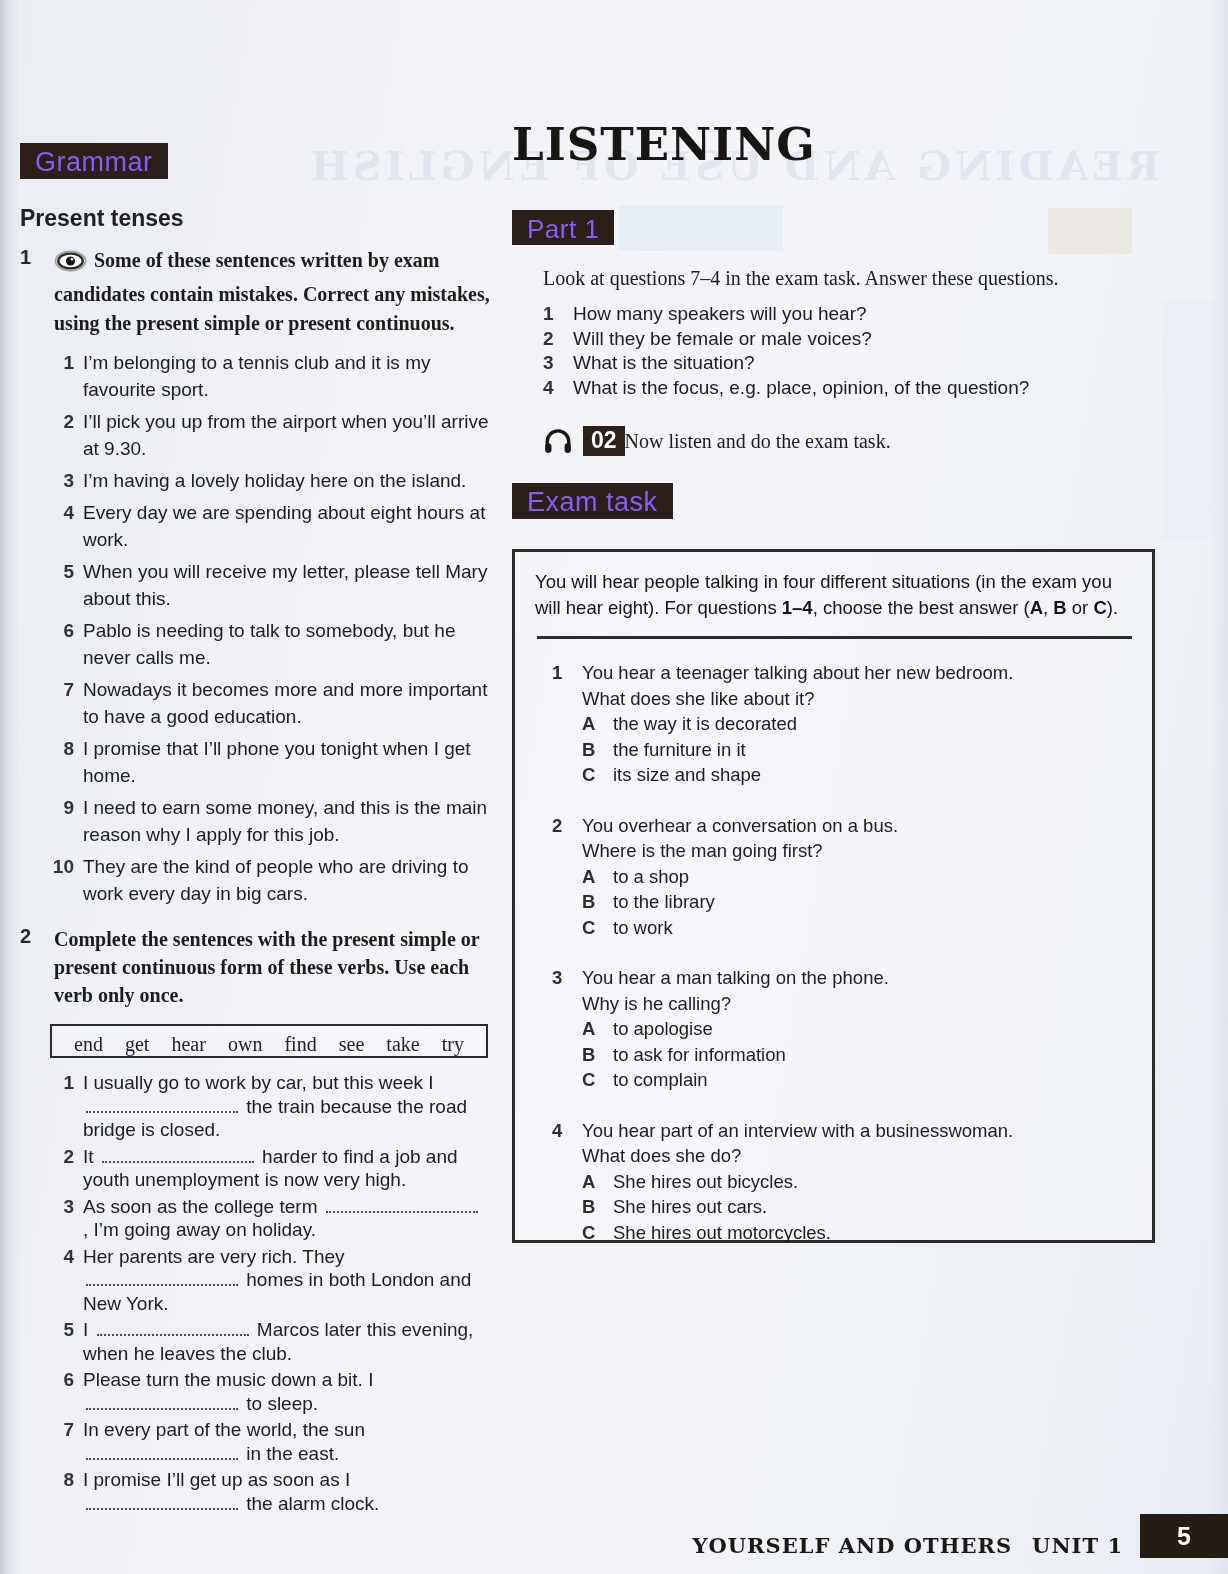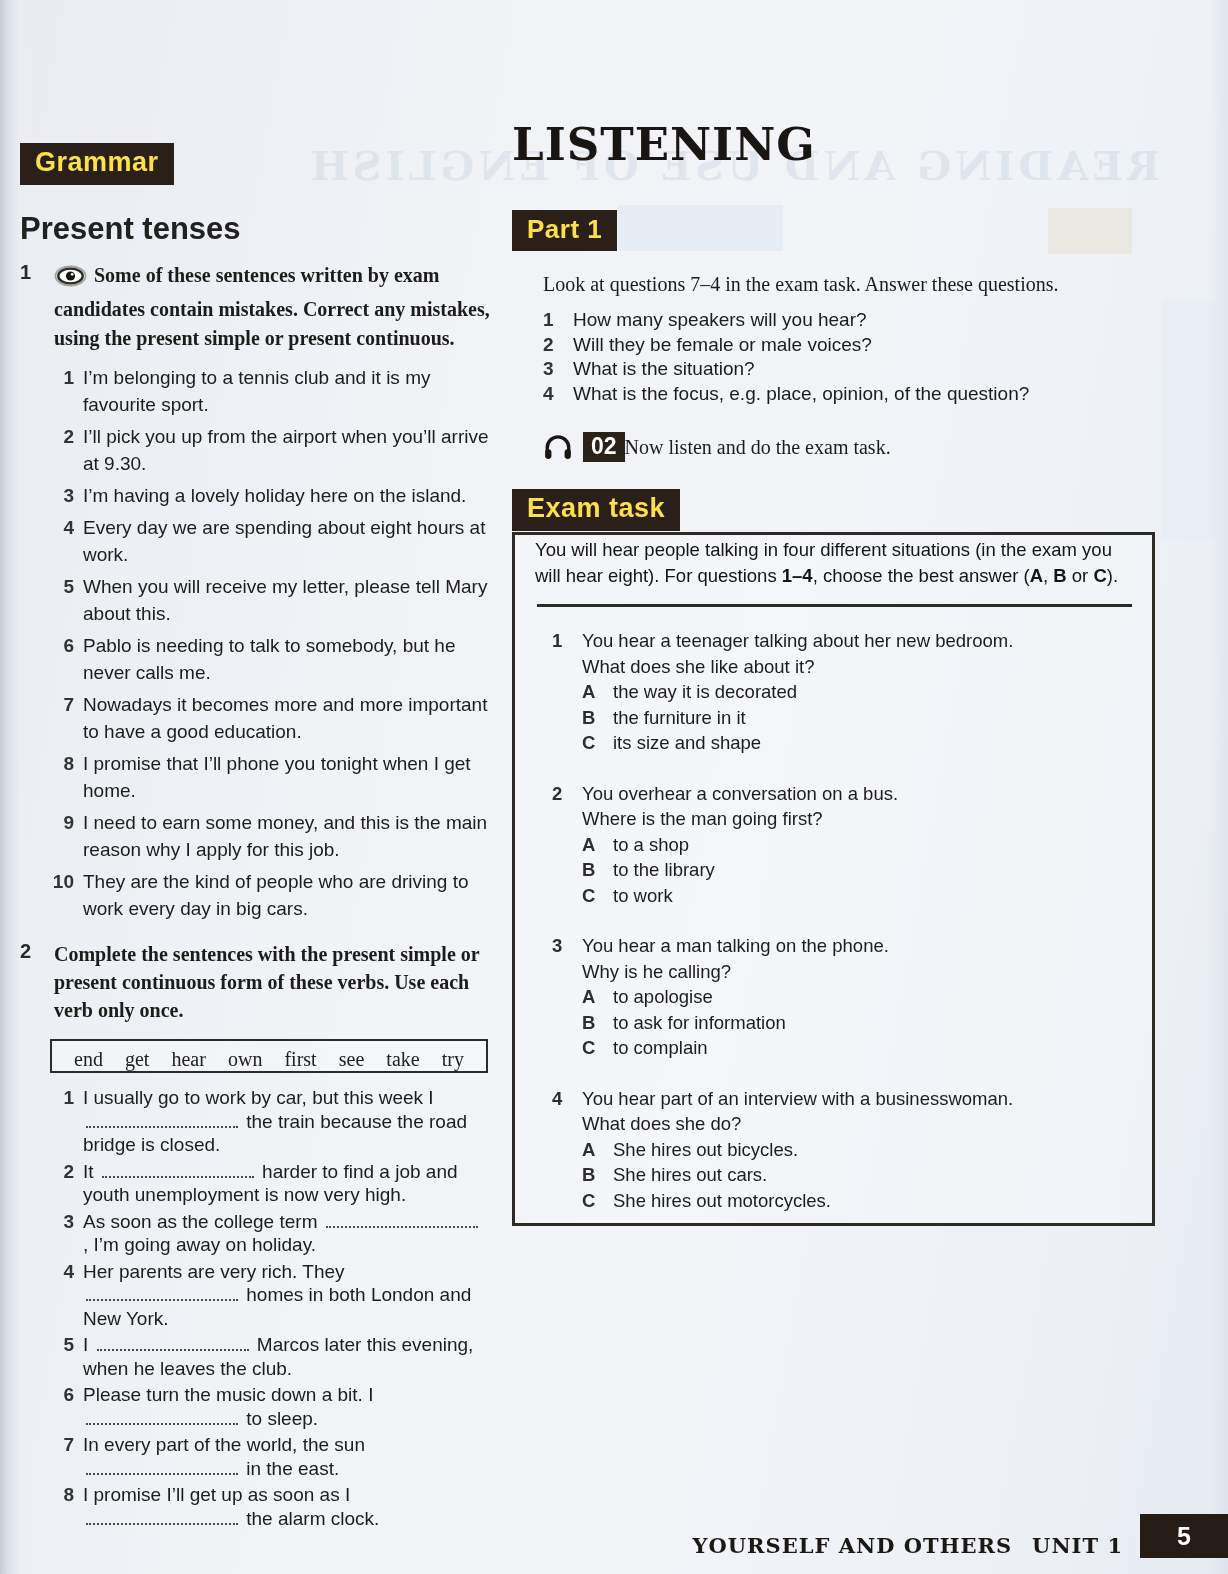--- a/index.html
+++ b/index.html
@@ -13,24 +13,24 @@
 
   
   .ghost-heading{position:absolute;top:142px;left:150px;width:1010px;transform:scaleX(-1);
         font-family:"DejaVu Serif",serif;font-weight:bold;font-size:40px;letter-spacing:4px;
         color:#c6d1e0;opacity:.38;white-space:nowrap;pointer-events:none;}
   .ghost-box{position:absolute;opacity:.55;pointer-events:none;}
 
   .col-left{position:absolute;left:20px;top:143px;width:470px;}
   .col-right{position:absolute;left:512px;top:118px;width:646px;}
 
-  .section-tag{display:inline-block;background:var(--tag-bg,#2a2019);color:#fde047;
-        font-size:27px;line-height:1;padding:6px 15px 9px;letter-spacing:.5px;font-weight:bold;}
-
-  .grammar-heading{font-size:31px;font-weight:bold;margin:26px 0 14px;color:#21211f;}
+  .section-tag{display:inline-block;background:var(--tag-bg,#2a2019);color:#8b5cf6;
+        font-size:27px;line-height:1;padding:6px 15px 3px;letter-spacing:.5px;}
+
+  .grammar-heading{font-size:23px;font-weight:bold;margin:26px 0 14px;color:#21211f;}
 
   .ex-head{display:grid;grid-template-columns:26px 1fr;column-gap:8px;margin-top:2px;}
   .ex-num{font-weight:bold;font-size:20px;color:#2a2a28;}
   .ex-intro{font-family:"Liberation Serif",serif;font-weight:bold;font-size:20px;line-height:29px;color:#1c1c1a;}
   .eye-icon{display:inline-block;vertical-align:-5px;margin-right:7px;}
 
   .items{margin-top:11px;}
   .item-row{display:grid;grid-template-columns:24px 1fr;column-gap:9px;margin:0 0 5px 30px;
         font-size:19px;line-height:27px;}
   .item-row .num{text-align:right;font-weight:bold;color:#333;}
@@ -50,22 +50,22 @@
   .p1q{display:grid;grid-template-columns:20px 1fr;column-gap:10px;font-size:19px;line-height:24.5px;}
   .p1q .num{font-weight:bold;color:#333;}
 
   .audio-row{display:flex;align-items:center;margin:26px 0 0 31px;}
   .headphones-icon{margin-right:10px;display:inline-flex;}
   .track-badge{background:#2a2118;color:#fff;font-weight:bold;font-size:23px;
         padding:3px 8px 4px;line-height:1;}
   .audio-text{font-family:"Liberation Serif",serif;font-size:20px;}
 
   .examtask-tag{margin-top:27px;}
-  .exam-box{margin-top:1px;border:3px solid #2e2b27;width:643px;height:694px;box-sizing:border-box;
-        padding:2px 18px 0 20px;background:rgba(248,250,252,.35);}
+  .exam-box{margin-top:30px;border:3px solid #2e2b27;width:643px;height:694px;box-sizing:border-box;
+        padding:17px 18px 0 20px;background:rgba(248,250,252,.35);}
   .exam-intro{font-size:18.5px;line-height:26px;color:#151513;}
   .exam-rule{border:none;border-top:3px solid #2b2b28;margin:15px 2px 21px;}
   .exam-q{display:grid;grid-template-columns:30px 1fr;margin:0 0 25px 17px;
         font-size:18.5px;line-height:25.5px;}
   .exam-q .num{font-weight:bold;color:#2e2e2c;}
   .opt{display:grid;grid-template-columns:31px 1fr;}
   .optletter{font-weight:bold;color:#2e2e2c;}
 
   .footer{position:absolute;right:0;top:1514px;display:flex;align-items:flex-end;margin-left:42px;}
   .footer-text{font-family:"DejaVu Serif",serif;font-weight:bold;font-size:21px;
@@ -147,21 +147,21 @@
     <div class="ex2-wrap">
       <div class="ex-head">
         <span class="ex-num">2</span>
         <div class="ex-intro">Complete the sentences with the present simple or present continuous form of these verbs. Use each verb only once.</div>
       </div>
       <div class="verb-box" id="verb-box">
           <span class="verb">end</span>
           <span class="verb">get</span>
           <span class="verb">hear</span>
           <span class="verb">own</span>
-          <span class="verb">first</span>
+          <span class="verb">find</span>
           <span class="verb">see</span>
           <span class="verb">take</span>
           <span class="verb">try</span>
         </div>
       <div class="ex2-items" id="ex2-items">
           <div class="item-row">
             <span class="num">1</span>
             <span class="txt">I usually go to work by car, but this week I <span class="blank"></span> the train because the road bridge is closed.</span>
           </div>
           <div class="item-row">

